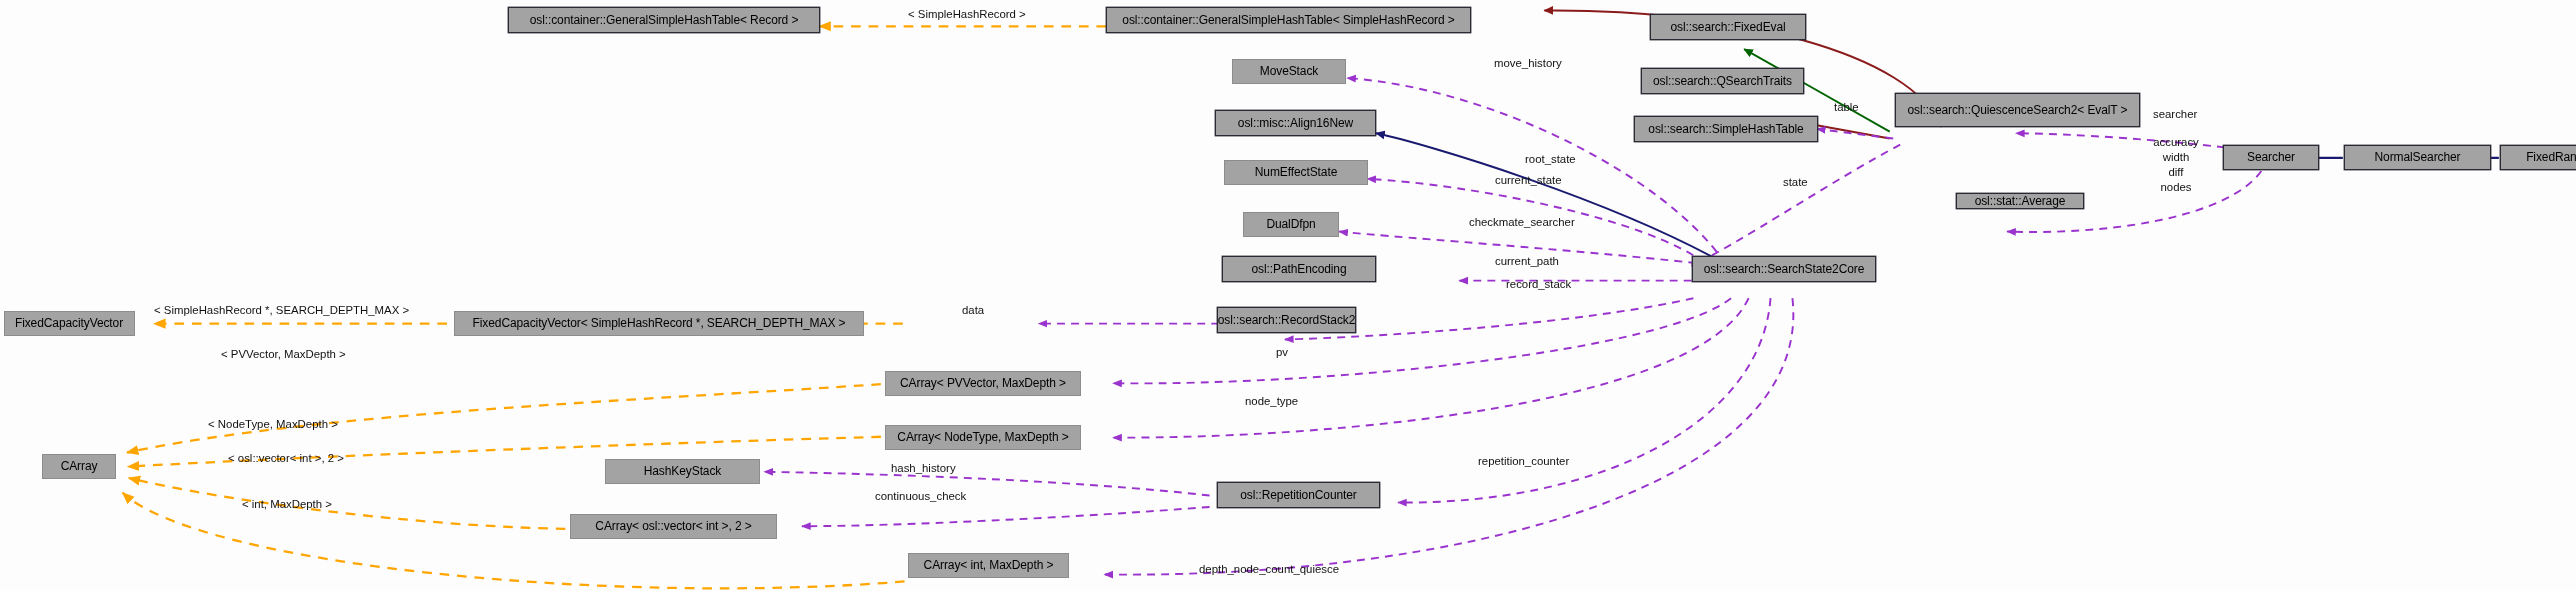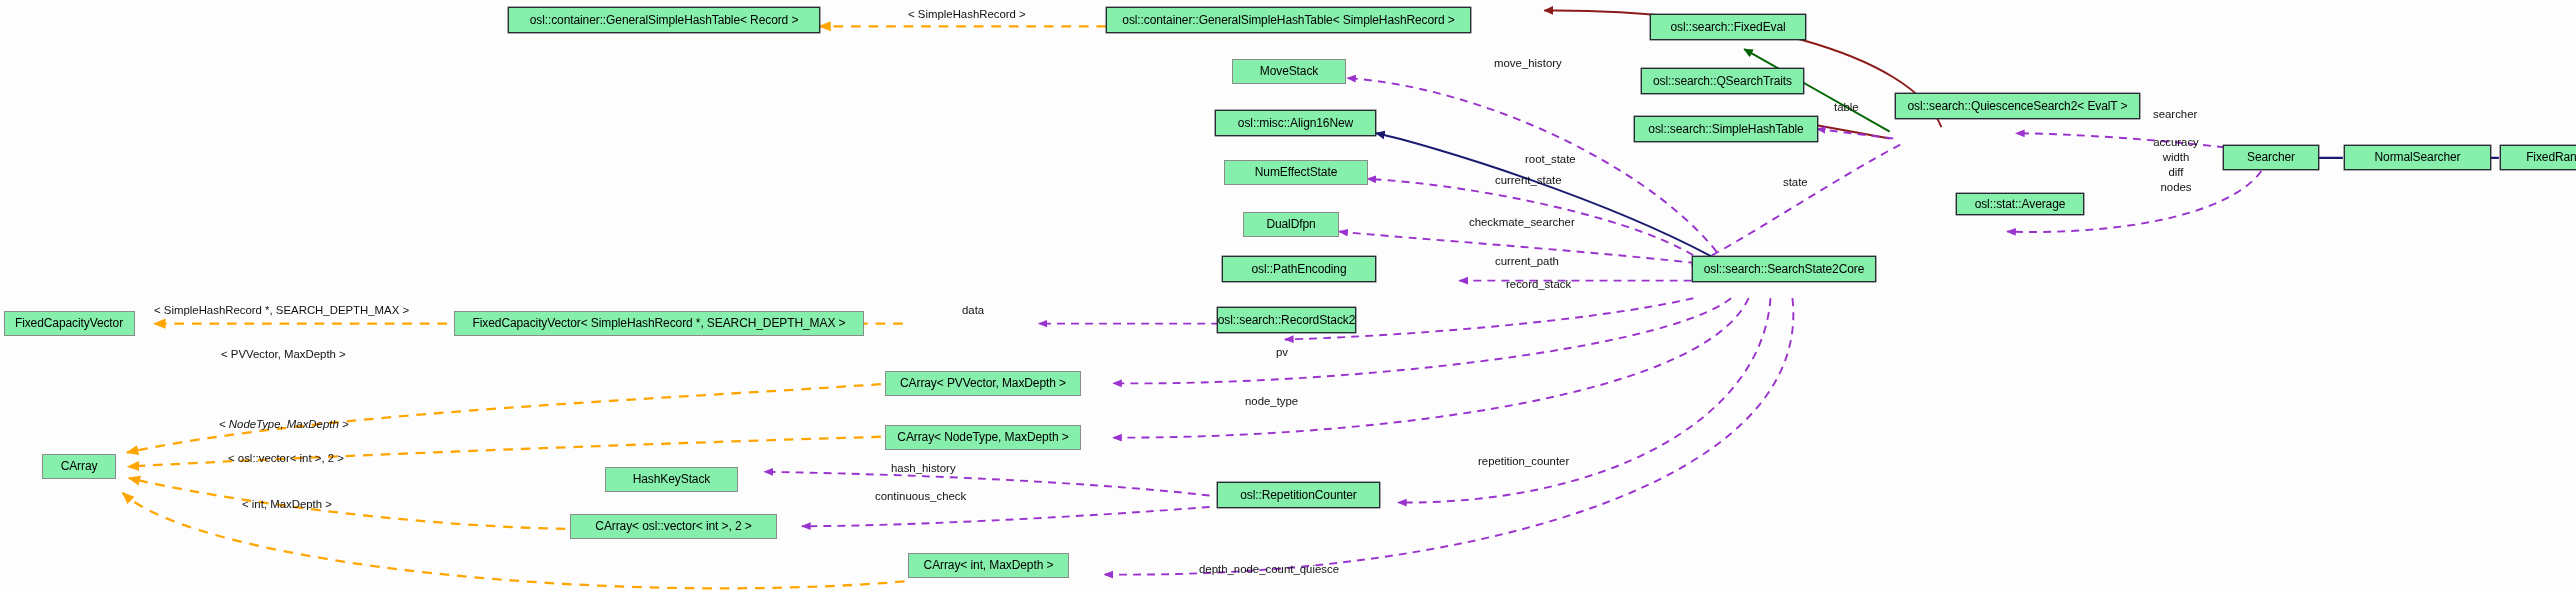--- a/index.html
+++ b/index.html
@@ -21,21 +21,21 @@
     width: 2576px;
     height: 592px;
     pointer-events: none;
   }
   .node {
     position: absolute;
     box-sizing: border-box;
     display: flex;
     align-items: center;
     justify-content: center;
-    background: #86efac;
+    background: #a3a3a3;
     white-space: nowrap;
     font-size: 12px;
     line-height: 1;
     color: #000000;
     letter-spacing: -0.1px;
   }
   
   .node.doc {
     border: 1.8px solid #2a2a35;
     box-shadow: 0 0 0 0.4px #2a2a35;
@@ -155,21 +155,21 @@
   </div>
 
   <div class="node undoc" style="left:1232px; top:59px; width:114px; height:24.5px;">
     <span>MoveStack</span>
   </div>
 
   <div class="node doc" style="left:1641px; top:68px; width:163px; height:26px;">
     <span>osl::search::QSearchTraits</span>
   </div>
 
-  <div class="node doc" style="left:1895px; top:93px; width:245px; height:26px;">
+  <div class="node doc" style="left:1895px; top:93px; width:245px; height:34px;">
     <span>osl::search::QuiescenceSearch2&lt; EvalT &gt;</span>
   </div>
 
   <div class="node doc" style="left:1215px; top:110px; width:161px; height:26px;">
     <span>osl::misc::Align16New</span>
   </div>
 
   <div class="node doc" style="left:1634px; top:116px; width:184px; height:26px;">
     <span>osl::search::SimpleHashTable</span>
   </div>
@@ -183,21 +183,21 @@
   </div>
 
   <div class="node doc" style="left:2500px; top:145px; width:116px; height:24.5px;">
     <span>FixedRange</span>
   </div>
 
   <div class="node undoc" style="left:1224px; top:160px; width:144px; height:24.5px;">
     <span>NumEffectState</span>
   </div>
 
-  <div class="node doc" style="left:1956px; top:193px; width:128px; height:22px;">
+  <div class="node doc" style="left:1956px; top:193px; width:128px; height:16px;">
     <span>osl::stat::Average</span>
   </div>
 
   <div class="node undoc" style="left:1243px; top:212px; width:96px; height:24.5px;">
     <span>DualDfpn</span>
   </div>
 
   <div class="node doc" style="left:1222px; top:256px; width:154px; height:26px;">
     <span>osl::PathEncoding</span>
   </div>
@@ -223,21 +223,21 @@
   </div>
 
   <div class="node undoc" style="left:885px; top:425px; width:196px; height:24.5px;">
     <span>CArray&lt; NodeType, MaxDepth &gt;</span>
   </div>
 
   <div class="node undoc" style="left:42px; top:454px; width:74px; height:24.5px;">
     <span>CArray</span>
   </div>
 
-  <div class="node undoc" style="left:605px; top:459px; width:133px; height:24.5px;margin-top:8px;">
+  <div class="node undoc" style="left:605px; top:459px; width:155px; height:24.5px;">
     <span>HashKeyStack</span>
   </div>
 
   <div class="node doc" style="left:1217px; top:482px; width:163px; height:26px;">
     <span>osl::RepetitionCounter</span>
   </div>
 
   <div class="node undoc" style="left:570px; top:514px; width:207px; height:24.5px;">
     <span>CArray&lt; osl::vector&lt; int &gt;, 2 &gt;</span>
   </div>
@@ -245,21 +245,21 @@
   <div class="node undoc" style="left:908px; top:553px; width:161px; height:24.5px;">
     <span>CArray&lt; int, MaxDepth &gt;</span>
   </div>
 
   <div class="edge-label" style="left:908px; top:8.8px;">&lt; SimpleHashRecord &gt;</div>
 
   <div class="edge-label" style="left:154px; top:305px;">&lt; SimpleHashRecord *, SEARCH_DEPTH_MAX &gt;</div>
 
   <div class="edge-label" style="left:221px; top:349px;">&lt; PVVector, MaxDepth &gt;</div>
 
-  <div class="edge-label" style="left:219px; top:419px;font-style:italic;">&lt; NodeType, MaxDepth &gt;</div>
+  <div class="edge-label" style="left:208px; top:419px;">&lt; NodeType, MaxDepth &gt;</div>
 
   <div class="edge-label" style="left:228px; top:453px;">&lt; osl::vector&lt; int &gt;, 2 &gt;</div>
 
   <div class="edge-label" style="left:242px; top:499px;">&lt; int, MaxDepth &gt;</div>
 
   <div class="edge-label" style="left:1494px; top:58px;">move_history</div>
 
   <div class="edge-label" style="left:1834px; top:102px;">table</div>
 
   <div class="edge-label" style="left:2153px; top:109px;">searcher</div>

